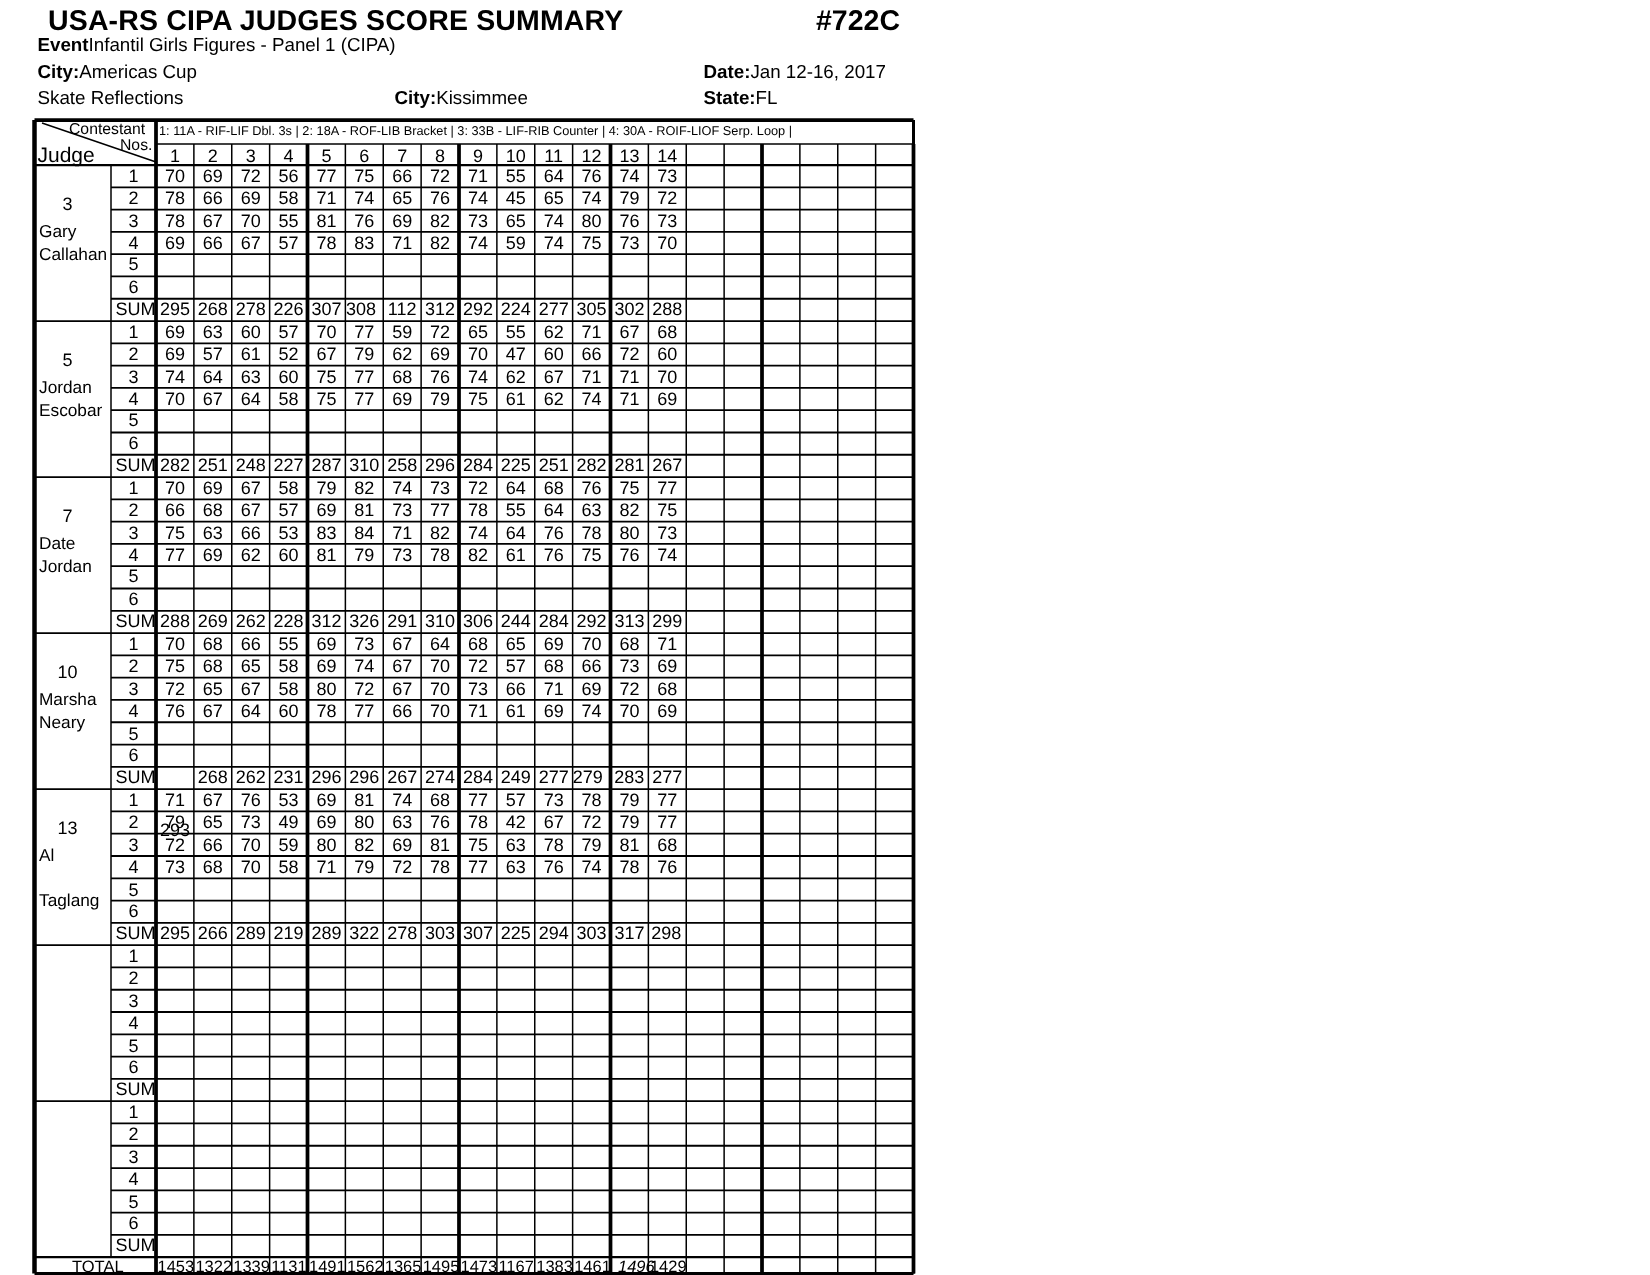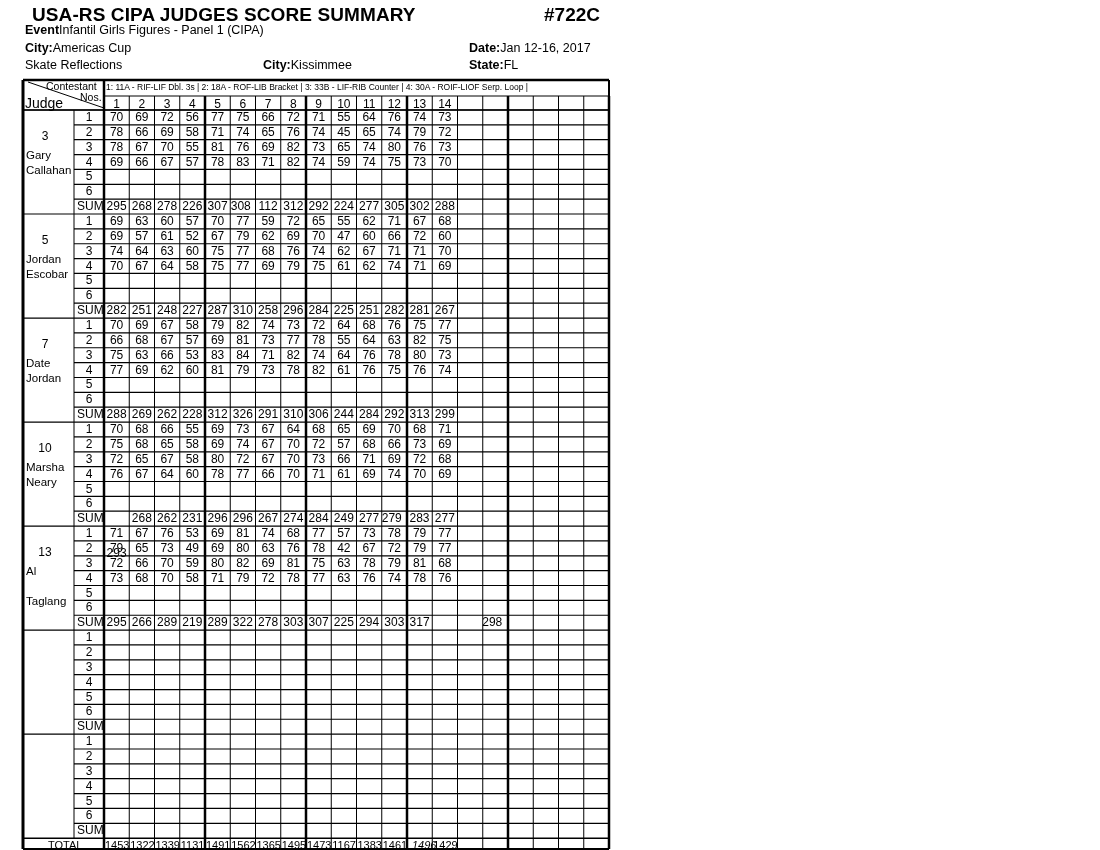--- a/index.html
+++ b/index.html
@@ -534,21 +534,21 @@
     <div class="num" style="left: 179.75px; top: 616.24px; width: 25.25px;">219</div>
     <div class="num" style="left: 205px; top: 616.24px; width: 25.25px;">289</div>
     <div class="num" style="left: 230.25px; top: 616.24px; width: 25.25px;">322</div>
     <div class="num" style="left: 255.5px; top: 616.24px; width: 25.25px;">278</div>
     <div class="num" style="left: 280.75px; top: 616.24px; width: 25.25px;">303</div>
     <div class="num" style="left: 306px; top: 616.24px; width: 25.25px;">307</div>
     <div class="num" style="left: 331.25px; top: 616.24px; width: 25.25px;">225</div>
     <div class="num" style="left: 356.5px; top: 616.24px; width: 25.25px;">294</div>
     <div class="num" style="left: 381.75px; top: 616.24px; width: 25.25px;">303</div>
     <div class="num" style="left: 407px; top: 616.24px; width: 25.25px;">317</div>
-    <div class="num" style="left: 432.25px; top: 616.24px; width: 24px; margin-left: 48px;">298</div>
+    <div class="num" style="left: 432.25px; top: 616.24px; width: 24px;">298</div>
     <div class="nos" style="left: 74px; top: 631.1px; width: 30px;">1</div>
     <div class="nos" style="left: 74px; top: 645.96px; width: 30px;">2</div>
     <div class="nos" style="left: 74px; top: 660.82px; width: 30px;">3</div>
     <div class="nos" style="left: 74px; top: 675.68px; width: 30px;">4</div>
     <div class="nos" style="left: 74px; top: 690.54px; width: 30px;">5</div>
     <div class="nos" style="left: 74px; top: 705.4px; width: 30px;">6</div>
     <div class="nos" style="left: 77px; top: 720.26px; width: 30px; text-align: left;">SUM</div>
     <div class="nos" style="left: 74px; top: 735.12px; width: 30px;">1</div>
     <div class="nos" style="left: 74px; top: 749.98px; width: 30px;">2</div>
     <div class="nos" style="left: 74px; top: 764.84px; width: 30px;">3</div>

